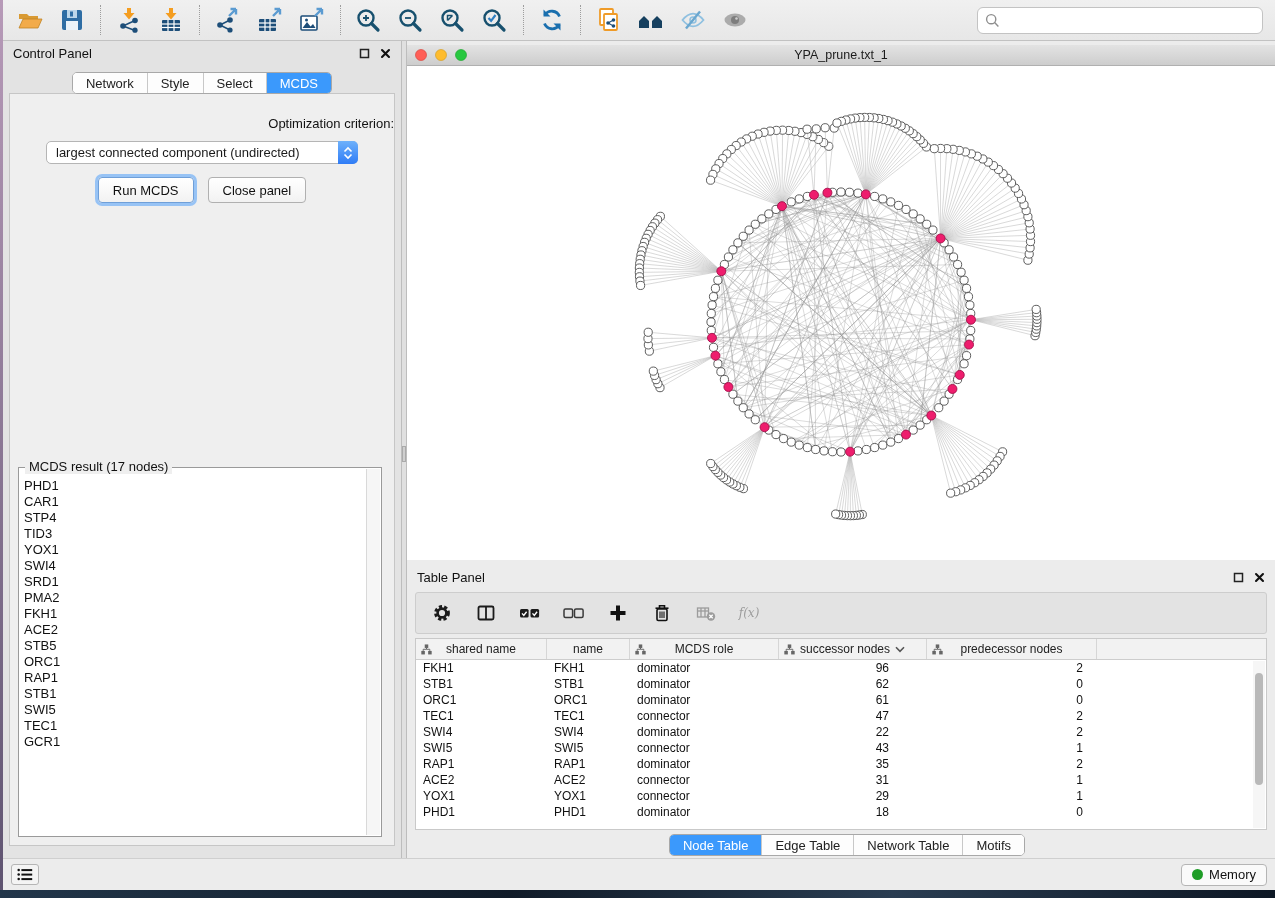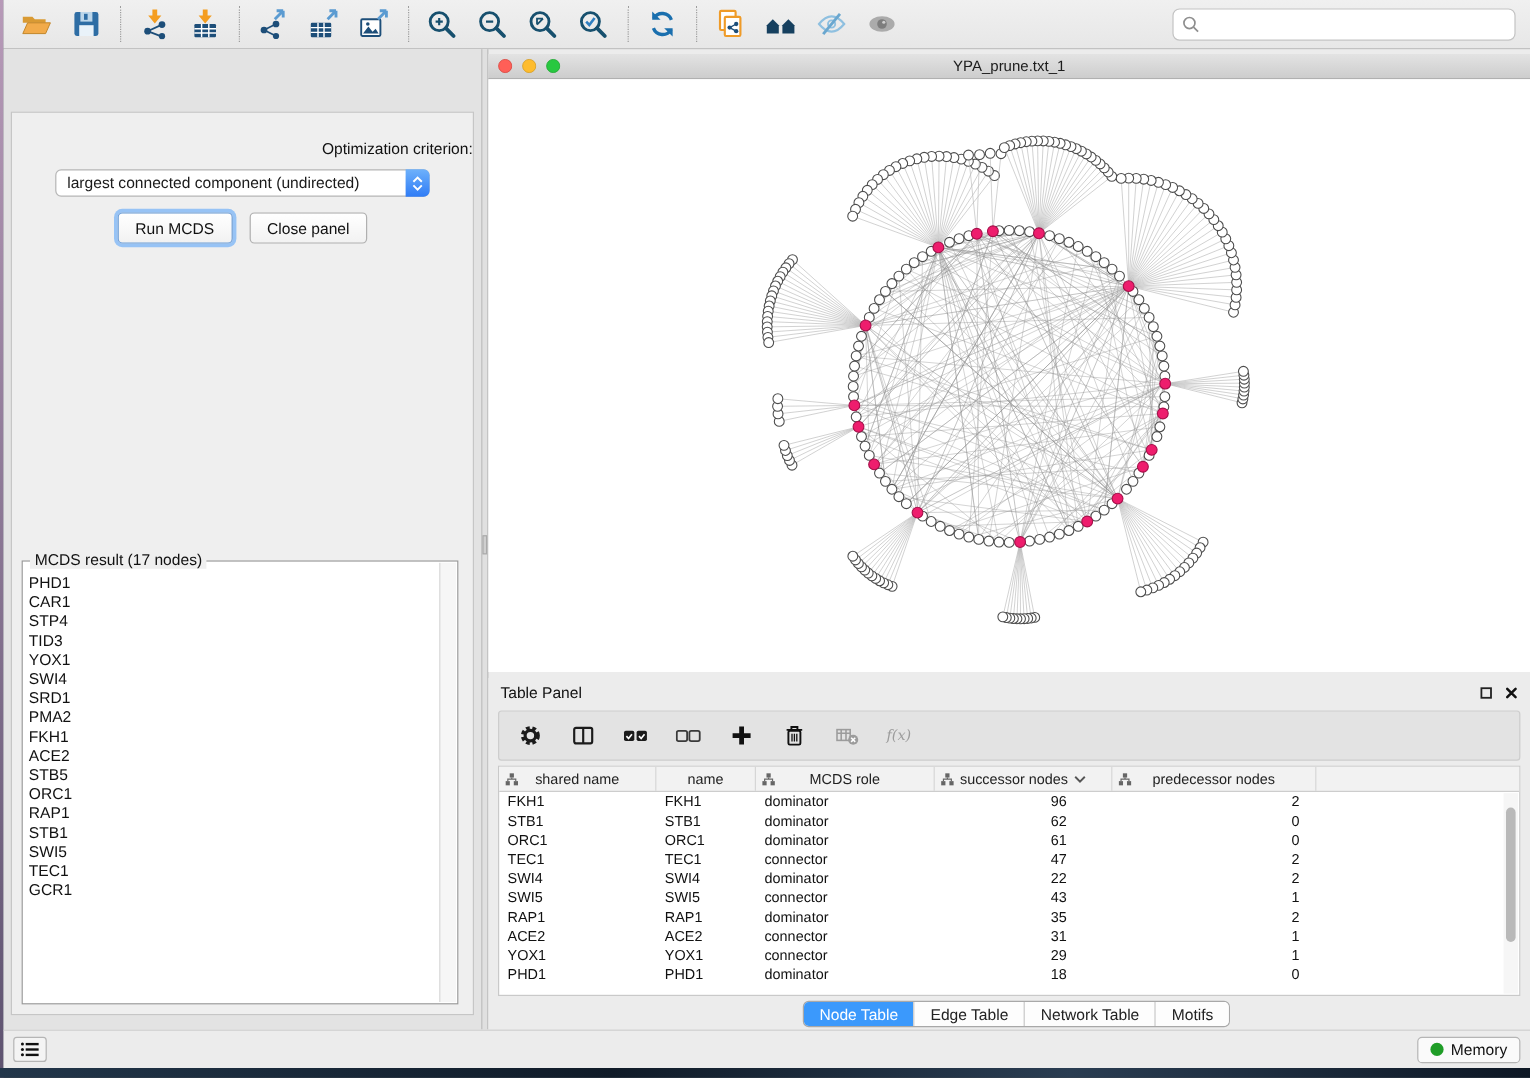--- a/index.html
+++ b/index.html
@@ -230,20 +230,42 @@
     <div class="search-wrap">
       <svg class="search-ico" width="15" height="15" viewBox="0 0 15 15">
           <circle cx="6.2" cy="6.2" r="4.6" fill="none" stroke="#8e8e8e" stroke-width="1.4"></circle>
           <line x1="9.6" y1="9.6" x2="13.4" y2="13.4" stroke="#8e8e8e" stroke-width="1.4"></line>
         </svg>
       <input type="text" value="" placeholder="" style="">
     </div>
   </div>
 
   <div class="cpanel">
+    <div class="panel-title">
+      <span>Control Panel</span>
+      <span class="sp"></span>
+      <span class="win-ico">
+          <svg width="11" height="11" viewBox="0 0 11 11">
+            <rect x="1.5" y="1.5" width="8" height="8" fill="none" stroke="#222" stroke-width="1.5"></rect>
+          </svg>
+        </span>
+      <span class="win-ico">
+          <svg width="11" height="11" viewBox="0 0 12 12">
+            <path d="M2.2 2.2l7.6 7.6M9.8 2.2l-7.6 7.6" stroke="#111" stroke-width="2.3" stroke-linecap="round"></path>
+          </svg>
+        </span>
+    </div>
+    <div class="cp-tabs-row">
+        <div class="seg">
+          <div class="seg-item">Network</div>
+          <div class="seg-item">Style</div>
+          <div class="seg-item">Select</div>
+          <div class="seg-item active">MCDS</div>
+        </div>
+      </div>
     <div class="cp-pane">
       <div class="opt-label">Optimization criterion:</div>
       <div class="dropdown">
         <span>largest connected component (undirected)</span>
         <span class="dd-step">
             <svg width="10" height="14" viewBox="0 0 10 14">
               <path d="M1.5 5.5L5 2l3.5 3.5" fill="none" stroke="#fff" stroke-width="1.6"></path>
               <path d="M1.5 8.5L5 12l3.5-3.5" fill="none" stroke="#fff" stroke-width="1.6"></path>
             </svg>
           </span>

